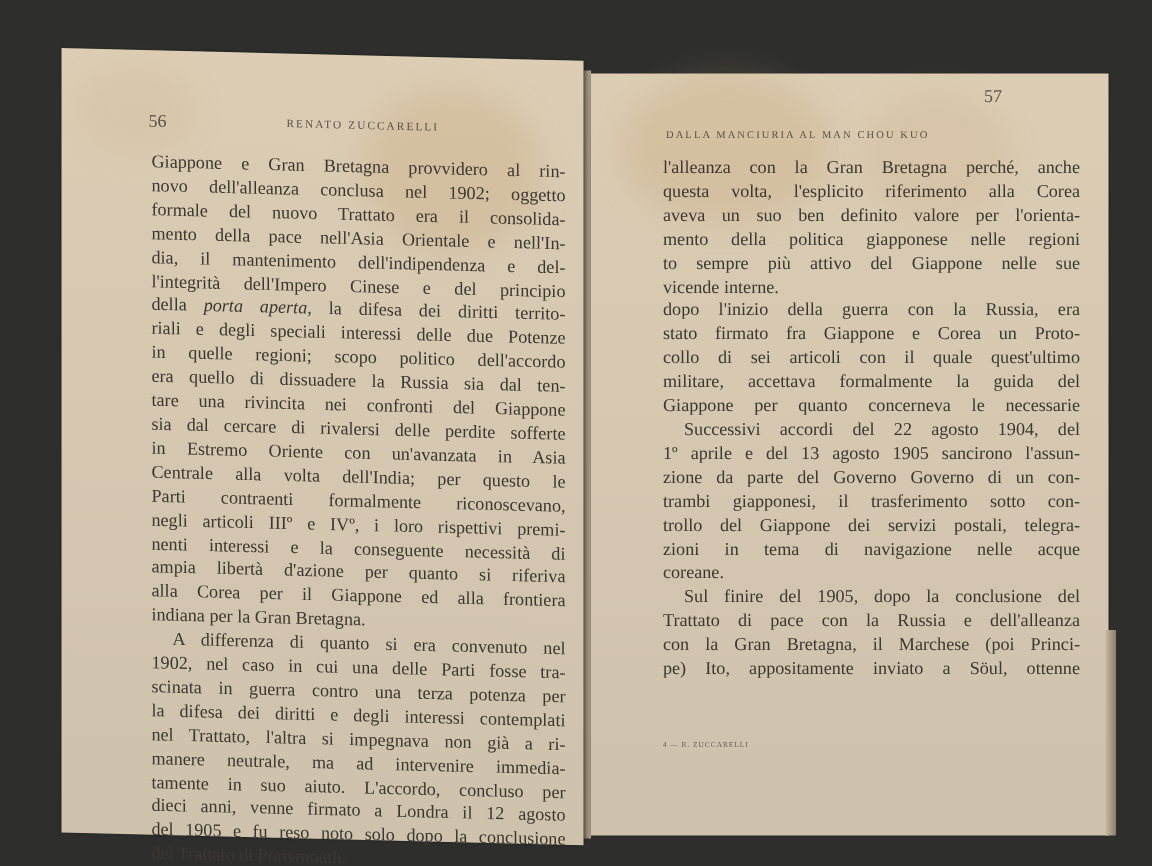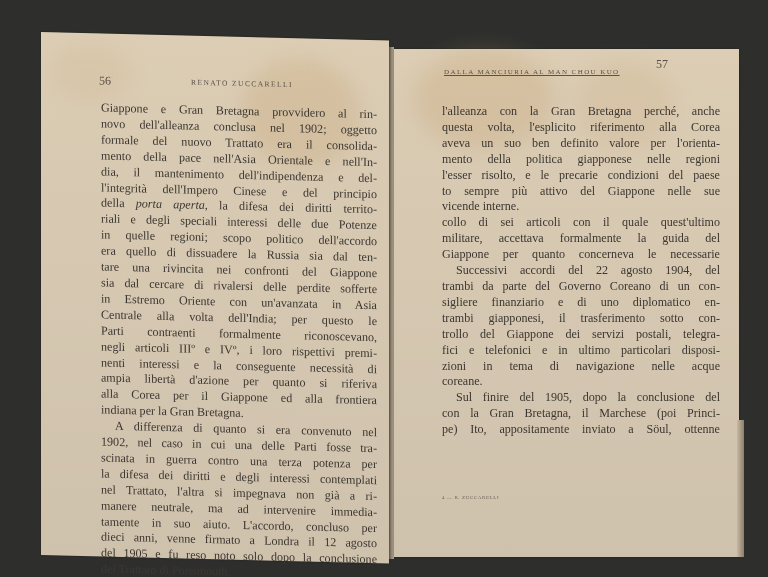--- a/index.html
+++ b/index.html
@@ -93,40 +93,41 @@
         <span class="line">dieci anni, venne firmato a Londra il 12 agosto</span>
         <span class="line">del 1905 e fu reso noto solo dopo la conclusione</span>
         <span class="line last">del Trattato di Portsmouth.</span>
       </div>
   </div>
 
   <div class="page page-right">
     <div class="stain" style="left:20px;top:0px;width:140px;height:100px;"></div>
     <div class="stain" style="left:180px;top:10px;width:100px;height:90px;opacity:.6"></div>
     <div class="page-num" style="left:262px;top:8px;">57</div>
-    <div class="running-head" style="left:50px;top:19px;font-size:7px;text-decoration:underline;">DALLA MANCIURIA AL MAN CHOU KUO</div>
+    <div class="running-head" style="left:50px;top:37px;font-size:7px;">DALLA MANCIURIA AL MAN CHOU KUO</div>
     <div class="body-text" id="right-body" style="left:48px;top:55px;width:278px;">
         <span class="line">l'alleanza con la Gran Bretagna perché, anche</span>
         <span class="line">questa volta, l'esplicito riferimento alla Corea</span>
         <span class="line">aveva un suo ben definito valore per l'orienta-</span>
         <span class="line">mento della politica giapponese nelle regioni</span>
-        <span class="line">l'esser risolto, e le precarie condizioni del paese</span>
         <span class="line">to sempre più attivo del Giappone nelle sue</span>
         <span class="line last">vicende interne.</span>
+        <span class="line">dopo l'inizio della guerra con la Russia, era</span>
+        <span class="line">stato firmato fra Giappone e Corea un Proto-</span>
         <span class="line">collo di sei articoli con il quale quest'ultimo</span>
         <span class="line">militare, accettava formalmente la guida del</span>
         <span class="line">Giappone per quanto concerneva le necessarie</span>
         <span class="line indent">Successivi accordi del 22 agosto 1904, del</span>
-        <span class="line">trambi da parte del Governo Coreano di un con-</span>
-        <span class="line">sigliere finanziario e di uno diplomatico en-</span>
+        <span class="line">1º aprile e del 13 agosto 1905 sancirono l'assun-</span>
+        <span class="line">zione da parte del Governo Governo di un con-</span>
         <span class="line">trambi giapponesi, il trasferimento sotto con-</span>
         <span class="line">trollo del Giappone dei servizi postali, telegra-</span>
-        <span class="line">fici e telefonici e in ultimo particolari disposi-</span>
         <span class="line">zioni in tema di navigazione nelle acque</span>
         <span class="line last">coreane.</span>
         <span class="line indent">Sul finire del 1905, dopo la conclusione del</span>
+        <span class="line">Trattato di pace con la Russia e dell'alleanza</span>
         <span class="line">con la Gran Bretagna, il Marchese (poi Princi-</span>
         <span class="line">pe) Ito, appositamente inviato a Söul, ottenne</span>
       </div>
     <div class="footer-sig" style="left:48px;top:446px;">4 — R. ZUCCARELLI</div>
   </div>
   <div class="edge-right"></div>
 </div>
 
 </body></html>

